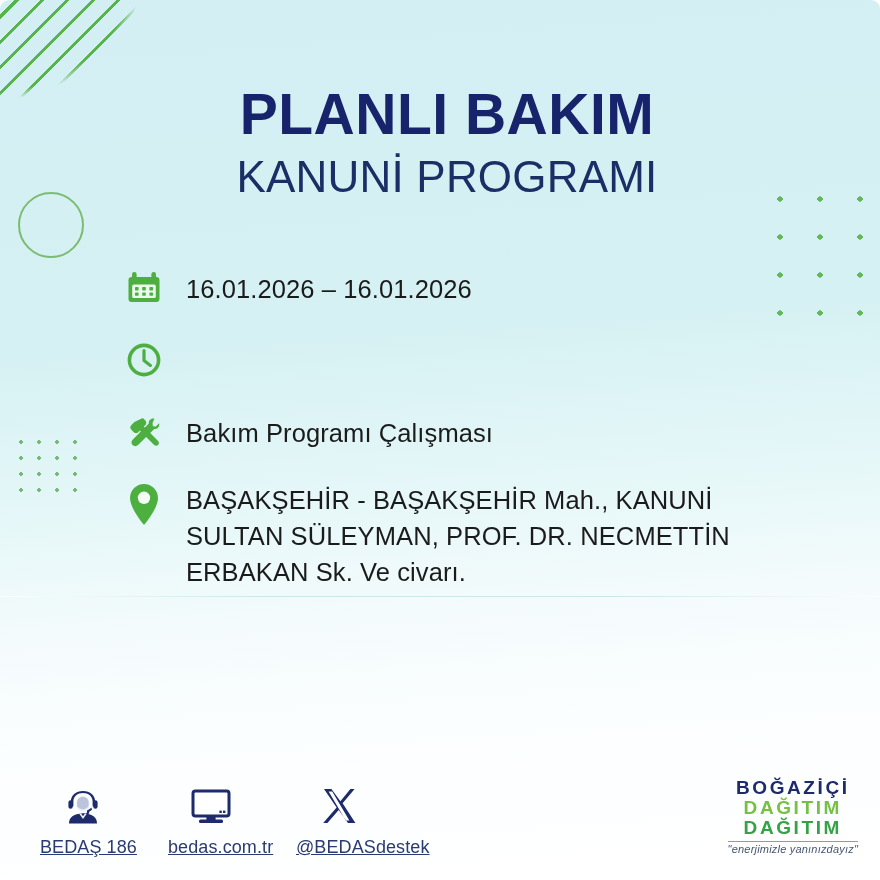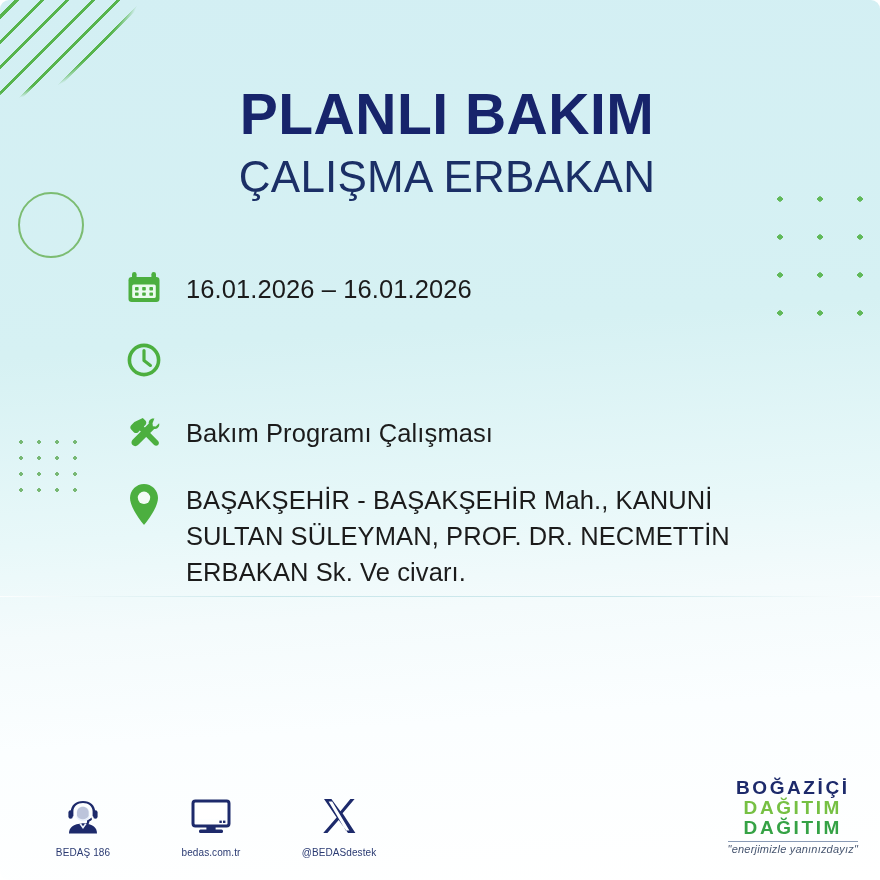--- a/index.html
+++ b/index.html
@@ -140,24 +140,25 @@
     color: #1c2a66;
   }
   .fitem .gl {
     height: 48px;
     display: flex;
     align-items: flex-end;
     justify-content: center;
   }
   .fitem .cap {
     margin-top: 8px;
-    font-size: 10px;
+    font-size: 18px;
     color: #2a3a72;
     white-space: nowrap;
     letter-spacing: .1px;
+    text-decoration: underline;
   }
 
   
   .brand {
     position: absolute;
     right: 22px; bottom: 24px;
     text-align: center;
     line-height: 1.06;
   }
   .brand .l1, .brand .l2, .brand .l3 {
@@ -186,21 +187,21 @@
 <div class="poster">
 
   <div class="stripes"></div>
   <div class="deco-circle"></div>
   <div class="dots dots-right"></div>
   <div class="dots dots-left"></div>
   <div class="divider"></div>
 
   <div class="title-wrap">
     <div class="title-main">PLANLI BAKIM</div>
-    <div class="title-sub">ÇALIŞMA ERBAKAN</div>
+    <div class="title-sub">KANUNİ PROGRAMI</div>
   </div>
 
   <div class="info">
 
     <div class="row">
       <span class="icon">
         <svg width="38" height="38" viewBox="0 0 38 38" aria-hidden="true">
           <rect x="7" y="3" width="4.6" height="8" rx="2.3" fill="#4caf3f"></rect>
           <rect x="26.4" y="3" width="4.6" height="8" rx="2.3" fill="#4caf3f"></rect>
           <rect x="3.5" y="8" width="31" height="25" rx="3.2" fill="#4caf3f"></rect>

